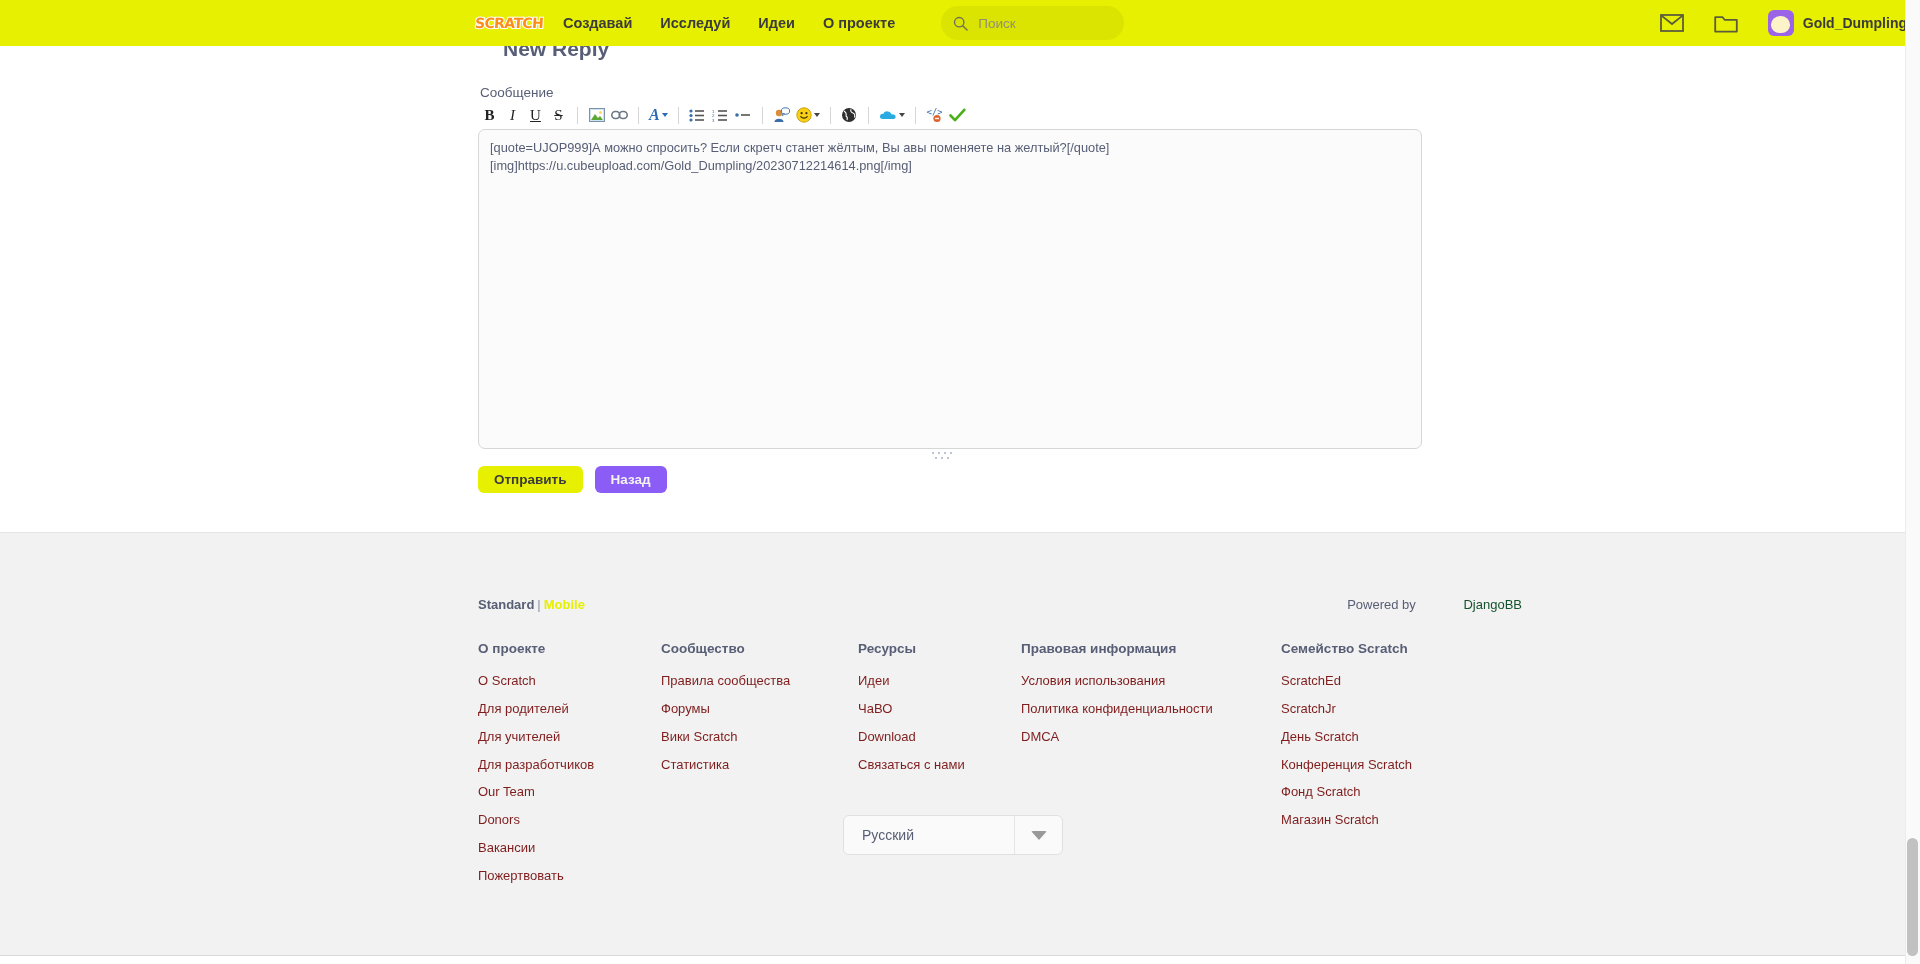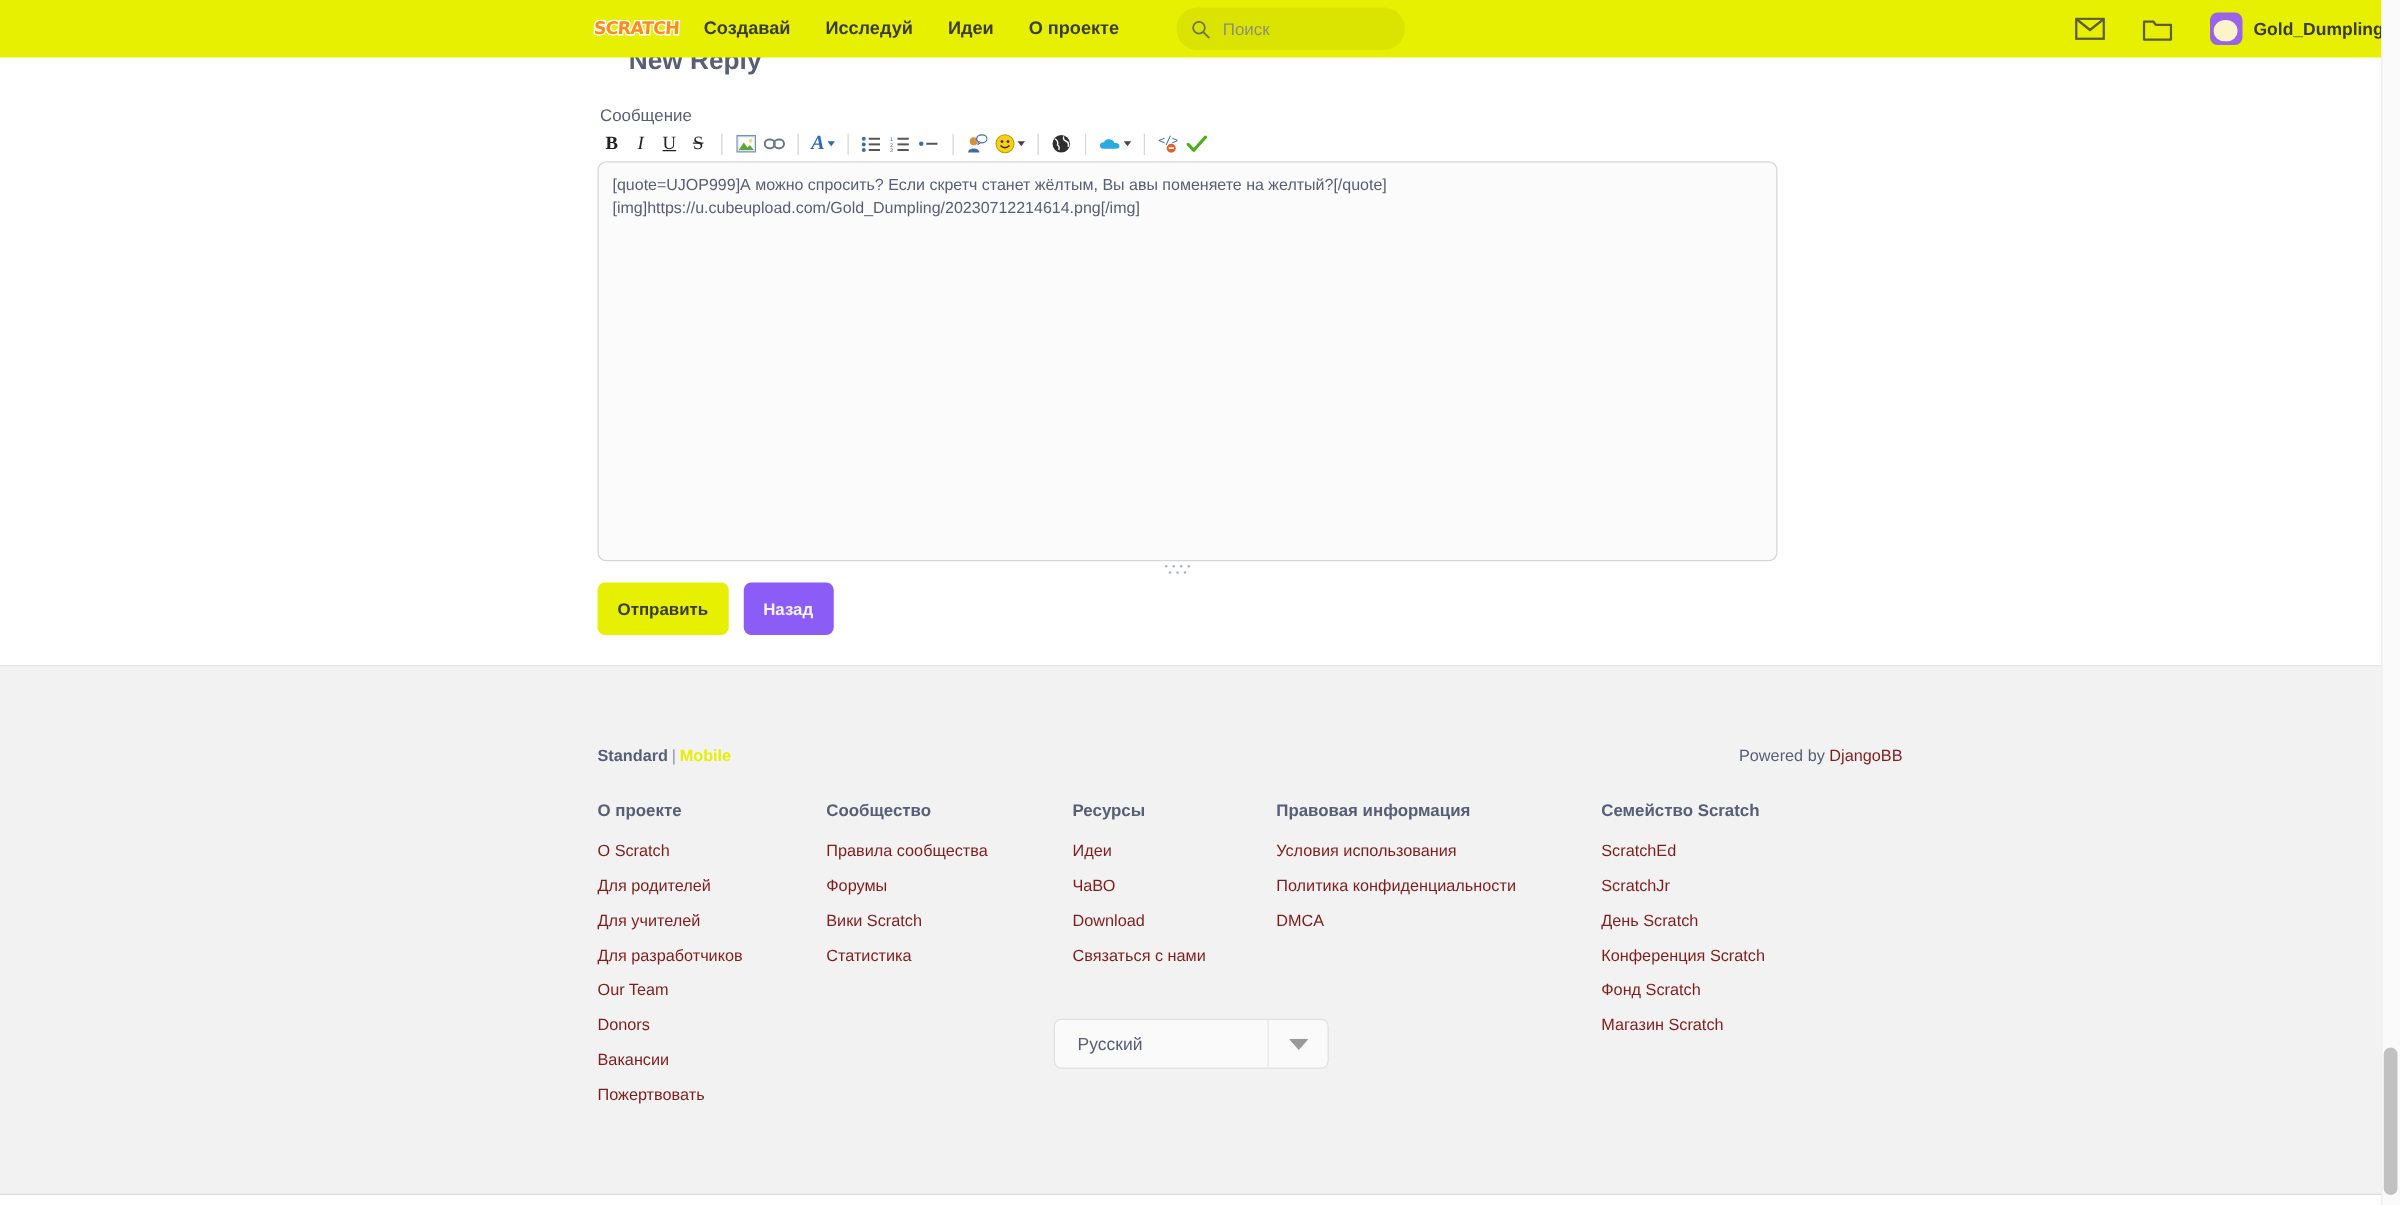--- a/index.html
+++ b/index.html
@@ -149,21 +149,21 @@
     width: 22px; height: 10px;
   }
   .grip-dot {
     position: absolute; width: 2px; height: 2px;
     background: #a9b2c3; border-radius: 50%;
   }
 
   
   .btn-row { position: absolute; left: 478px; top: 466px; display: flex; gap: 12px; }
   .btn {
-    height: 42px; border-radius: 6px;
+    height: 27px; border-radius: 6px;
     display: flex; align-items: center; justify-content: center;
     padding: 0 16px;
     font-size: 13.5px; font-weight: bold;
     cursor: pointer; border: none;
     font-family: "Liberation Sans", sans-serif;
   }
   .btn-primary { background: #e6f000; color: #3b3b3b; }
   .btn-secondary { background: #8b5cf6; color: #f2f2f2; }
 
   
@@ -175,21 +175,21 @@
   }
   .foot-top {
     position: absolute; top: 64px; left: 478px;
     width: 1044px;
     display: flex; justify-content: space-between; align-items: baseline; gap: 18px;
   }
   .foot-mode { font-size: 13px; font-weight: bold; color: #575e75; }
   .foot-mode .sep { color: #8b93a8; font-weight: normal; margin: 0 3px; }
   .foot-mode a { color: #e6f000; text-decoration: none; cursor: pointer; }
   .foot-powered { font-size: 13px; color: #575e75; }
-  .foot-powered a { color: #7f1d1d; text-decoration: none; cursor: pointer; }
+  .foot-powered a { color: #14532d; text-decoration: none; cursor: pointer; margin-left: 44px; }
 
   .foot-cols {
     position: absolute; top: 108px; left: 478px;
     width: 1060px;
     display: flex;
   }
   .fcol { display: flex; flex-direction: column; }
   .fcol:nth-child(1) { width: 183px; }
   .fcol:nth-child(2) { width: 197px; }
   .fcol:nth-child(3) { width: 163px; }

